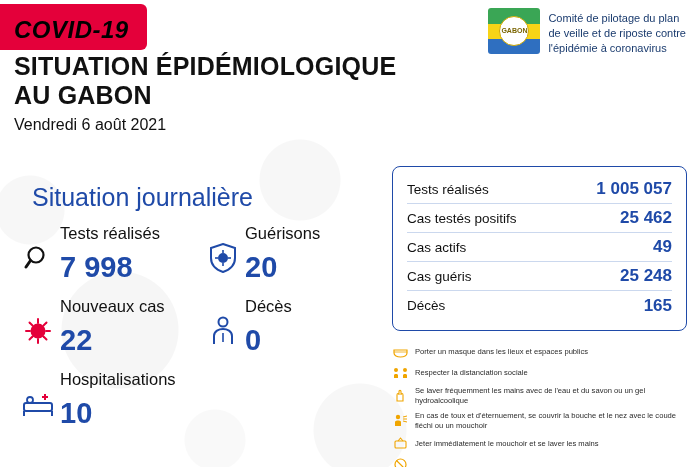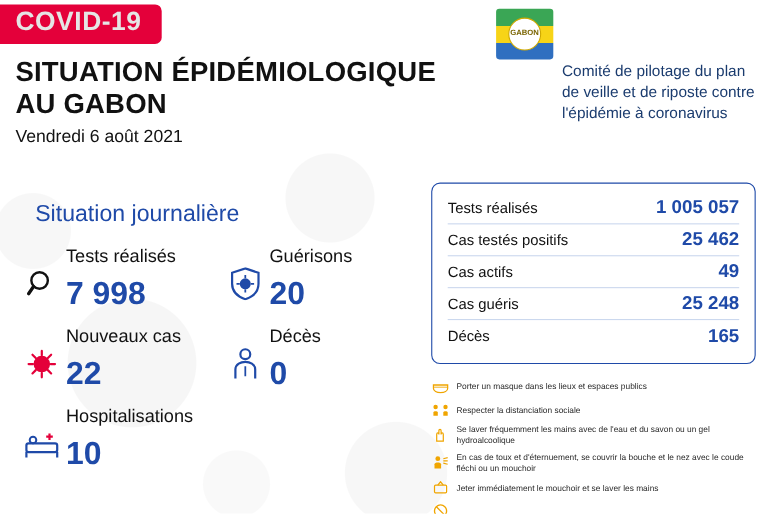--- a/index.html
+++ b/index.html
@@ -21,26 +21,27 @@
       radial-gradient(circle at 30px 210px, rgba(0,0,0,0.03) 0 34px, rgba(0,0,0,0) 35px),
       radial-gradient(circle at 215px 440px, rgba(0,0,0,0.025) 0 30px, rgba(0,0,0,0) 31px),
       #ffffff;
   }
 
   
   .covid-badge {
     position: absolute;
     left: 0; top: 4px;
     background: #e4003a;
-    color: #e5e5e5;
+    color: #000000;
     font-weight: bold;
     font-size: 24px;
     letter-spacing: 0.5px;
-    padding: 2px 18px 6px 14px;
+    padding: 12px 18px 6px 14px;
     border-radius: 0 6px 6px 0;
+    font-style: italic;
   }
   .org-block {
     position: absolute;
     right: 14px; top: 8px;
     display: flex;
     align-items: flex-start;
     gap: 8px;
   }
   .emblem {
     width: 52px; height: 46px;
@@ -55,26 +56,25 @@
     transform: translate(-50%,-50%);
     width: 30px; height: 30px;
     border-radius: 50%;
     background: #fff;
     border: 1.5px solid #cfa900;
     display: flex; align-items: center; justify-content: center;
     font-size: 7px; color: #7a6400; font-weight: bold;
     text-align: center; line-height: 1.05;
   }
   .org-text {
-    font-size: 14px;
+    font-size: 11px;
     line-height: 1.35;
     color: #1a3b6e;
     max-width: 185px;
     padding-top: 3px;
-    margin-top: 44px;
   }
 
   .title {
     position: absolute;
     left: 14px; top: 52px;
     font-size: 25px;
     font-weight: bold;
     line-height: 1.14;
     letter-spacing: 0.2px;
     color: #111;
@@ -83,21 +83,21 @@
     position: absolute;
     left: 14px; top: 116px;
     font-size: 16px;
     color: #111;
   }
 
   
   .daily-title {
     position: absolute;
     left: 32px; top: 183px;
-    font-size: 21px;
+    font-size: 25px;
     color: #1f4aa8;
   }
   .daily-grid {
     position: absolute;
     left: 14px; top: 222px;
     width: 370px;
   }
   .stat-row { display: flex; }
   .stat {
     width: 185px;

